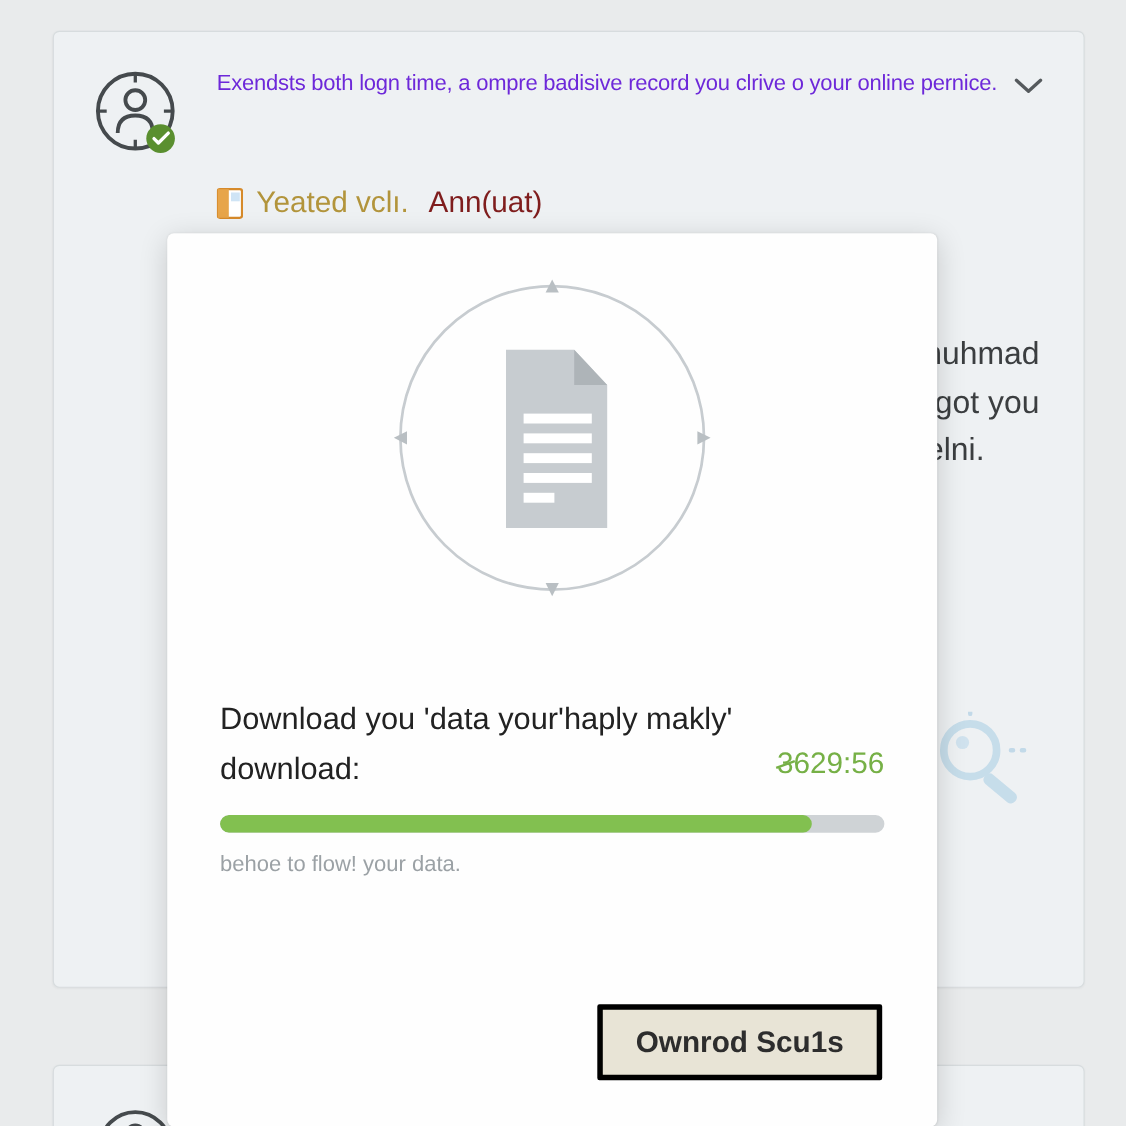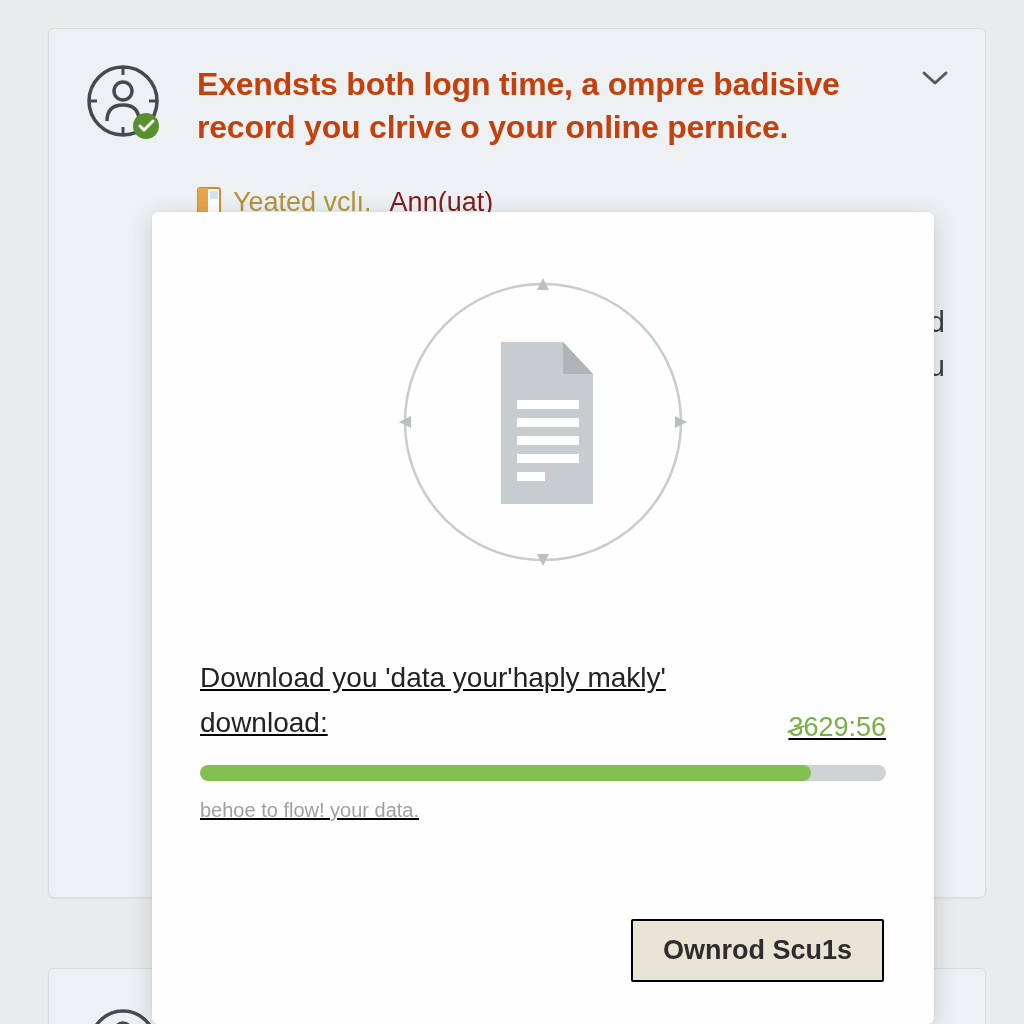--- a/index.html
+++ b/index.html
@@ -29,40 +29,41 @@
     align-items: flex-start;
     gap: 30px;
     position: relative;
   }
   .panel-icon {
     flex: 0 0 82px;
     height: 82px;
     position: relative;
   }
   .panel-title {
-    font-size: 32px;
+    font-size: 20px;
     line-height: 1.35;
-    color: #c2410c;
+    color: #6d28d9;
     letter-spacing: -0.2px;
-    font-weight: 700;
+    font-weight: 400;
     padding-right: 40px;
   }
   .chevron {
     position: absolute;
     top: 6px;
     right: 0;
     width: 28px;
     height: 18px;
   }
   .chevron svg { width: 100%; height: 100%; }
 
   .status-row {
-    margin-top: 38px;
+    margin-top: 24px;
     margin-left: 112px;
     display: flex;
+    align-items: center;
     gap: 12px;
     font-size: 27px;
   }
   .status-doc-icon { width: 24px; height: 28px; position: relative; }
   .status-yellow { color: #b2943b; font-weight: 500; }
   .status-grey { color: #7f1d1d; margin-left: 6px; }
 
   .bg-text {
     position: absolute;
     right: 40px;
@@ -80,28 +81,27 @@
     width: 110px;
     height: 90px;
     opacity: 0.55;
   }
 
   
   .modal {
     position: absolute;
     top: 212px;
     left: 152px;
-    width: 782px;
+    width: 700px;
     height: 812px;
     background: #fefefe;
     border-radius: 6px;
     box-shadow: 0 6px 26px rgba(0,0,0,0.16), 0 0 2px rgba(0,0,0,0.08);
-    padding-top: 60px;
+    padding-top: 36px;
     overflow: hidden;
-    text-decoration: underline;
   }
 
   .target-graphic {
     width: 300px;
     height: 300px;
     margin: 0 auto 86px auto;
     position: relative;
   }
 
   .modal-body {
@@ -109,21 +109,21 @@
   }
   .dl-title {
     font-size: 28px;
     line-height: 1.45;
     color: #222;
     font-weight: 400;
   }
   .dl-row2 {
     display: flex;
     justify-content: space-between;
-    align-items: flex-end;
+    align-items: flex-start;
     margin-top: 4px;
   }
   .dl-time {
     font-size: 27px;
     color: #76b046;
     font-weight: 500;
     position: relative;
   }
   .dl-time .strike {
     position: absolute;
@@ -154,21 +154,21 @@
     color: #9ba1a5;
   }
   .btn-row {
     position: absolute;
     bottom: 0;
     right: 0;
     padding: 0 50px 42px 0;
   }
   .owl-btn {
     background: #e8e4d6;
-    border: 2px solid #000000;
+    border: 5px solid #000000;
     color: #2d2d2d;
     font-size: 27px;
     font-weight: 600;
     padding: 14px 30px;
     border-radius: 2px;
     cursor: pointer;
   }
 
   .panel2-inner {
     display: flex;

